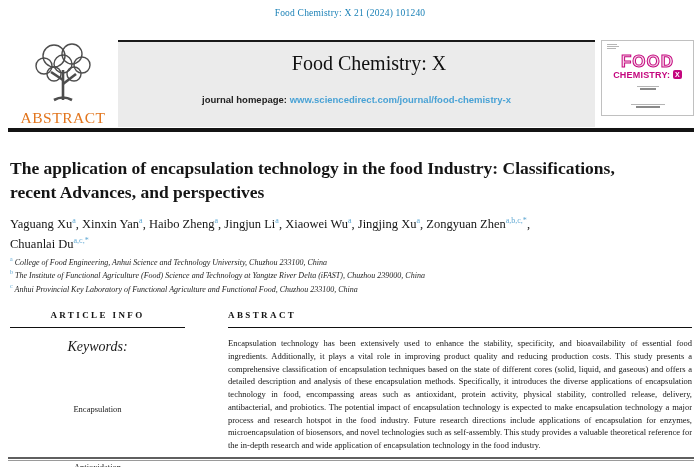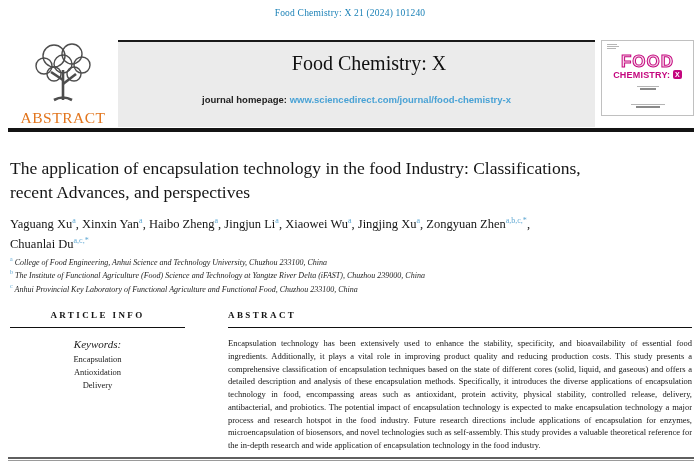--- a/index.html
+++ b/index.html
@@ -61,22 +61,22 @@
   
   .art-title { position:absolute; left:10px; top:157px; width:610px; font-size:17.5px; line-height:1.35; color:#151515; }
   .authors { position:absolute; left:10px; top:215px; width:565px; font-size:12.5px; line-height:1.55; color:#151515; }
   .authors sup { font-size:8px; color:#5fa8d3; }
   .affils { position:absolute; left:10px; top:255px; width:600px; font-size:8px; font-style:italic; line-height:1.45; color:#222; }
   .affils sup { font-size:6px; color:#5fa8d3; font-style:normal; }
   
   .sec-head { font-size:9px; font-weight:700; letter-spacing:2.4px; color:#111; }
   .sec-rule { border:none; border-top:1.5px solid #111; margin-top:7px; }
   .info-col { position:absolute; left:10px; top:310px; width:175px;text-align:center; }
-  .kw-label { margin-top:8px; font-size:11px; font-style:italic; line-height:1.55; }
-  .kw-item { font-size:8.5px; line-height:1.55; }
+  .kw-label { margin-top:8px; font-size:14px; font-style:italic; line-height:1.55; }
+  .kw-item { font-size:8.5px; line-height:1.55;margin-top:45px; }
   .abs-col { position:absolute; left:228px; top:310px; width:464px; }
   .abs-text { margin-top:9px; font-size:8.5px; line-height:1.5; text-align:justify; color:#161616; }
 </style>
 </head>
 <body>
 
 <div class="page">
 
   <div class="citation">Food Chemistry: X 21 (2024) 101240</div>
 
@@ -124,21 +124,21 @@
       <div class="fine-bar-c" style="width:16px; height:2px; background:#8a8a8a"></div>
     </div>
     <div class="cover-bottom">
       <div class="fine-bar-c" style="width:34px"></div>
       <div class="fine-bar-c" style="width:24px; height:2px; background:#8a8a8a"></div>
     </div>
   </div>
 
   <div class="thick-rule"></div>
 
-  <h1 class="art-title" style="font-weight:400">The application of encapsulation technology in the food Industry: Classifications, recent Advances, and perspectives</h1>
+  <h1 class="art-title" style="font-weight:700">The application of encapsulation technology in the food Industry: Classifications, recent Advances, and perspectives</h1>
 
   <div class="authors">
     <span><span>Yaguang Xu</span><sup>a</sup><span>, </span></span><span><span>Xinxin Yan</span><sup>a</sup><span>, </span></span><span><span>Haibo Zheng</span><sup>a</sup><span>, </span></span><span><span>Jingjun Li</span><sup>a</sup><span>, </span></span><span><span>Xiaowei Wu</span><sup>a</sup><span>, </span></span><span><span>Jingjing Xu</span><sup>a</sup><span>, </span></span><span><span>Zongyuan Zhen</span><sup>a,b,c,*</sup><span>, </span></span><span><span>Chuanlai Du</span><sup>a,c,*</sup><span></span></span>
   </div>
 
   <div class="affils">
     <div><sup>a</sup><span> College of Food Engineering, Anhui Science and Technology University, Chuzhou 233100, China</span></div>
     <div><sup>b</sup><span> The Institute of Functional Agriculture (Food) Science and Technology at Yangtze River Delta (iFAST), Chuzhou 239000, China</span></div>
     <div><sup>c</sup><span> Anhui Provincial Key Laboratory of Functional Agriculture and Functional Food, Chuzhou 233100, China</span></div>
   </div>

